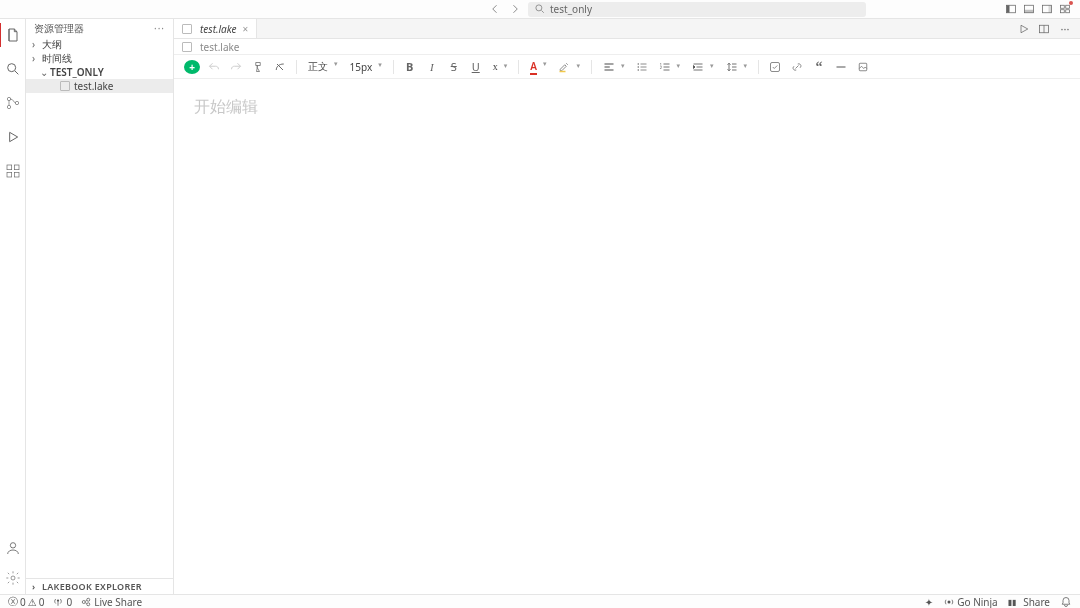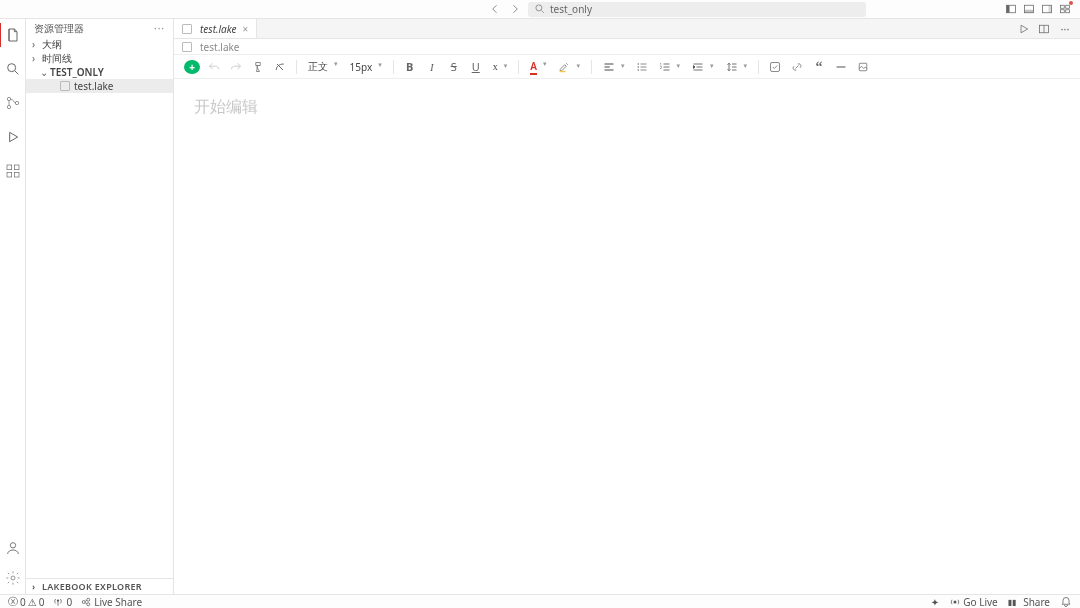--- a/index.html
+++ b/index.html
@@ -385,21 +385,21 @@
     <div class="sb-item">
         <span>✦</span>
       </div>
     <div class="sb-item">
       <span>
           <svg viewBox="0 0 16 16" width="10" height="10">
             <circle cx="8" cy="8" r="2" fill="currentColor"></circle>
             <path d="M4 5a5 5 0 000 6M12 5a5 5 0 010 6" stroke="currentColor" fill="none"></path>
           </svg>
         </span>
-      <span>Go Live</span>
+      <span>Go Ninja</span>
     </div>
     <div class="sb-item"><span style="font-size:8px">▮▮</span>&nbsp;<span>Share</span></div>
     <div class="sb-item">
       <span>
           <svg viewBox="0 0 16 16" width="10" height="10">
             <path d="M8 2a4 4 0 014 4v3l1 2H3l1-2V6a4 4 0 014-4zM6 12a2 2 0 004 0" stroke="currentColor" fill="none"></path>
           </svg>
         </span>
     </div>
   </div>

